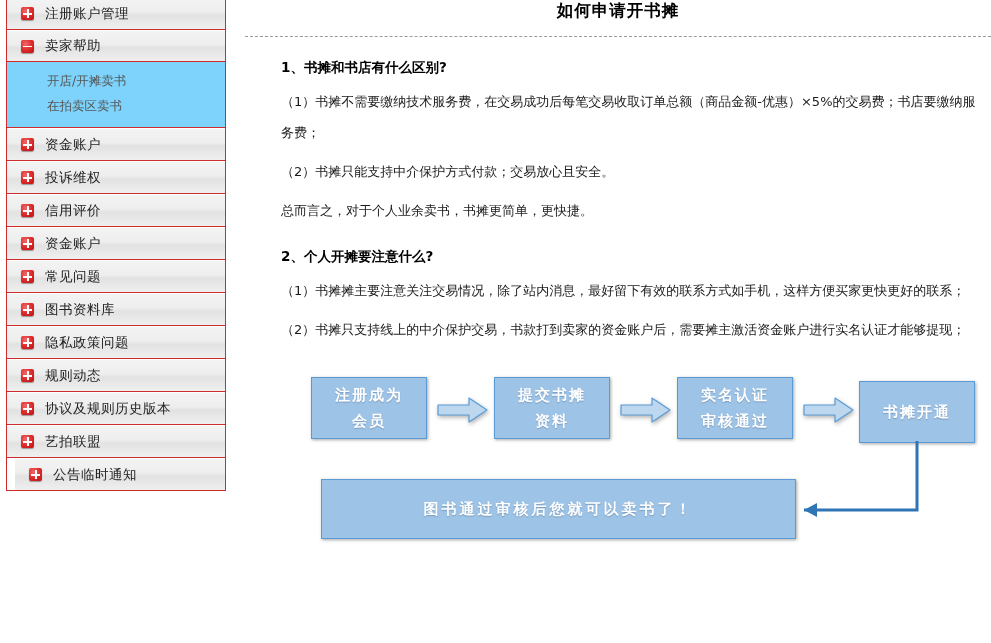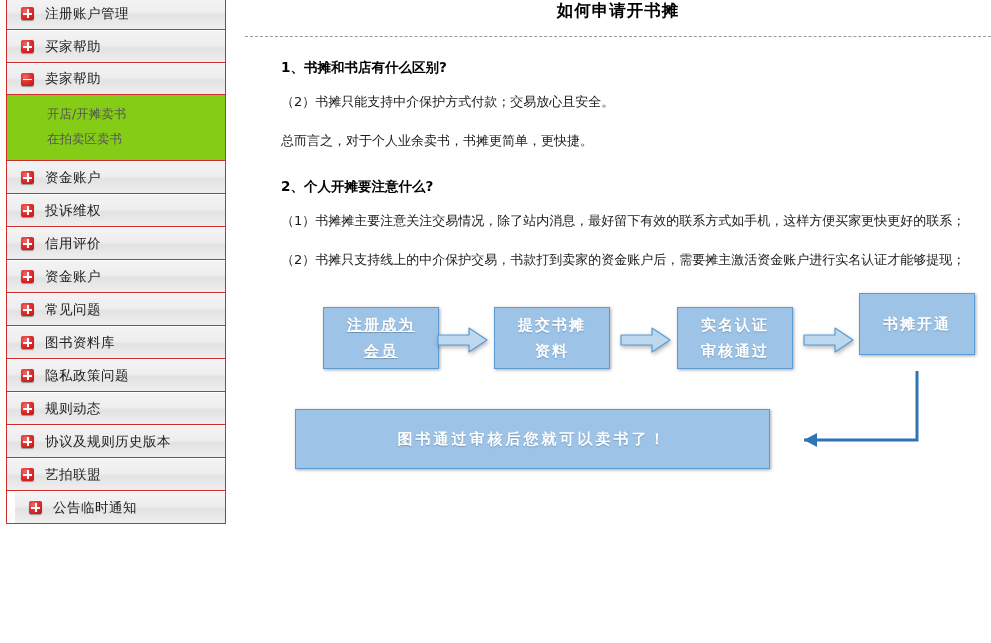--- a/index.html
+++ b/index.html
@@ -75,21 +75,21 @@
   .toggle-icon.plus::after {
     top: 2px; bottom: 2px; left: 6px; width: 1.5px;
   }
   .nav-label {
     font-size: 13.5px;
     color: #222222;
     letter-spacing: 0.5px;
     font-family: "DejaVu Sans", "Liberation Sans", sans-serif;
   }
   .nav-children {
-    background: #84cc16;
+    background: #7dd3fc;
     padding: 6px 0 9px 0;
   }
   .nav-child {
     font-size: 12.5px;
     color: #555555;
     padding: 3px 0 3px 40px;
     line-height: 19px;
     cursor: pointer;
     font-family: "DejaVu Sans", "Liberation Sans", sans-serif;
   }
@@ -178,26 +178,20 @@
 <div id="page">
 
   <div id="sidebar">
 
   <div class="nav-group">
         <div class="nav-head">
           <span class="toggle-icon plus"></span>
           <span class="nav-label">注册账户管理</span>
         </div>
       </div>
-      <div class="nav-group">
-        <div class="nav-head">
-          <span class="toggle-icon plus"></span>
-          <span class="nav-label">买家帮助</span>
-        </div>
-      </div>
       <div class="nav-group open">
         <div class="nav-head">
           <span class="toggle-icon"></span>
           <span class="nav-label">卖家帮助</span>
         </div>
         <div class="nav-children">
           <div class="nav-child">开店/开摊卖书</div>
           <div class="nav-child">在拍卖区卖书</div>
         </div>
       </div>
@@ -270,31 +264,32 @@
     </div>
 
   <div id="main">
 
     <div id="page-title">如何申请开书摊</div>
     <hr id="title-rule">
 
     <div class="body-block">
 
       <div class="q-head">1、书摊和书店有什么区别?</div>
+      <div class="para">（1）书摊不需要缴纳技术服务费，在交易成功后每笔交易收取订单总额（商品金额-优惠）×5%的交易费；书店要缴纳服务费；</div>
       <div class="para">（2）书摊只能支持中介保护方式付款；交易放心且安全。</div>
       <div class="para">总而言之，对于个人业余卖书，书摊更简单，更快捷。</div>
 
       <div class="q-head">2、个人开摊要注意什么?</div>
       <div class="para">（1）书摊摊主要注意关注交易情况，除了站内消息，最好留下有效的联系方式如手机，这样方便买家更快更好的联系；</div>
       <div class="para">（2）书摊只支持线上的中介保护交易，书款打到卖家的资金账户后，需要摊主激活资金账户进行实名认证才能够提现；</div>
 
 
       <div id="flow">
 
-        <div class="fbox" style="left:42px; top:22px; width:116px; height:62px;text-decoration:underline;">
+        <div class="fbox" style="left:30px; top:22px; width:116px; height:62px;">
             <div>注册成为<br>会员</div>
           </div>
 
         <svg class="farrow" style="left:156px; top:42px;" width="52" height="26" viewBox="0 0 52 26">
           <path d="M1,8 L32,8 L32,1 L50,13 L32,25 L32,18 L1,18 Z" fill="#bdd7ee" stroke="#5b9bd5" stroke-width="1.2" stroke-linejoin="round"></path>
         </svg>
 
         <div class="fbox" style="left:213px; top:22px; width:116px; height:62px;justify-content:center;">
             <div>提交书摊<br>资料</div>
           </div>
@@ -304,30 +299,30 @@
         </svg>
 
         <div class="fbox" style="left:396px; top:22px; width:116px; height:62px;">
             <div>实名认证<br>审核通过</div>
           </div>
 
         <svg class="farrow" style="left:522px; top:42px;" width="52" height="26" viewBox="0 0 52 26">
           <path d="M1,8 L32,8 L32,1 L50,13 L32,25 L32,18 L1,18 Z" fill="#bdd7ee" stroke="#5b9bd5" stroke-width="1.2" stroke-linejoin="round"></path>
         </svg>
 
-        <div class="fbox" style="left:578px; top:8px; width:116px; height:62px;">
+        <div class="fbox" style="left:578px; top:26px; width:116px; height:62px;">
             <div>书摊开通</div>
           </div>
 
         <svg class="lconn" style="left:505px; top:84px;" width="190" height="100" viewBox="0 0 190 100">
           <path d="M131,2 L131,71 L18,71" fill="none" stroke="#2e75b6" stroke-width="3" stroke-linejoin="miter"></path>
           <path d="M18,71 L31,64 L31,78 Z" fill="#2e75b6"></path>
         </svg>
 
-        <div class="fbox wide" style="left:14px; top:124px; width:475px; height:60px;">
+        <div class="fbox wide" style="left:40px; top:124px; width:475px; height:60px;">
             <div>图书通过审核后您就可以卖书了！</div>
           </div>
 
       </div>
 
     </div>
   </div>
 </div>
 
 </body></html>

